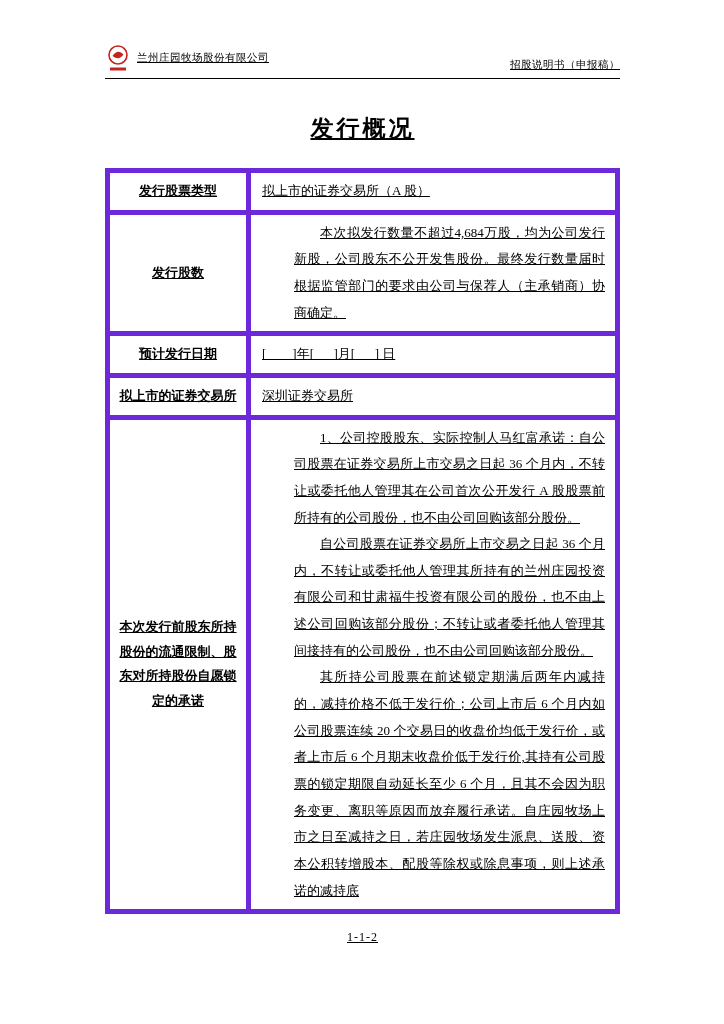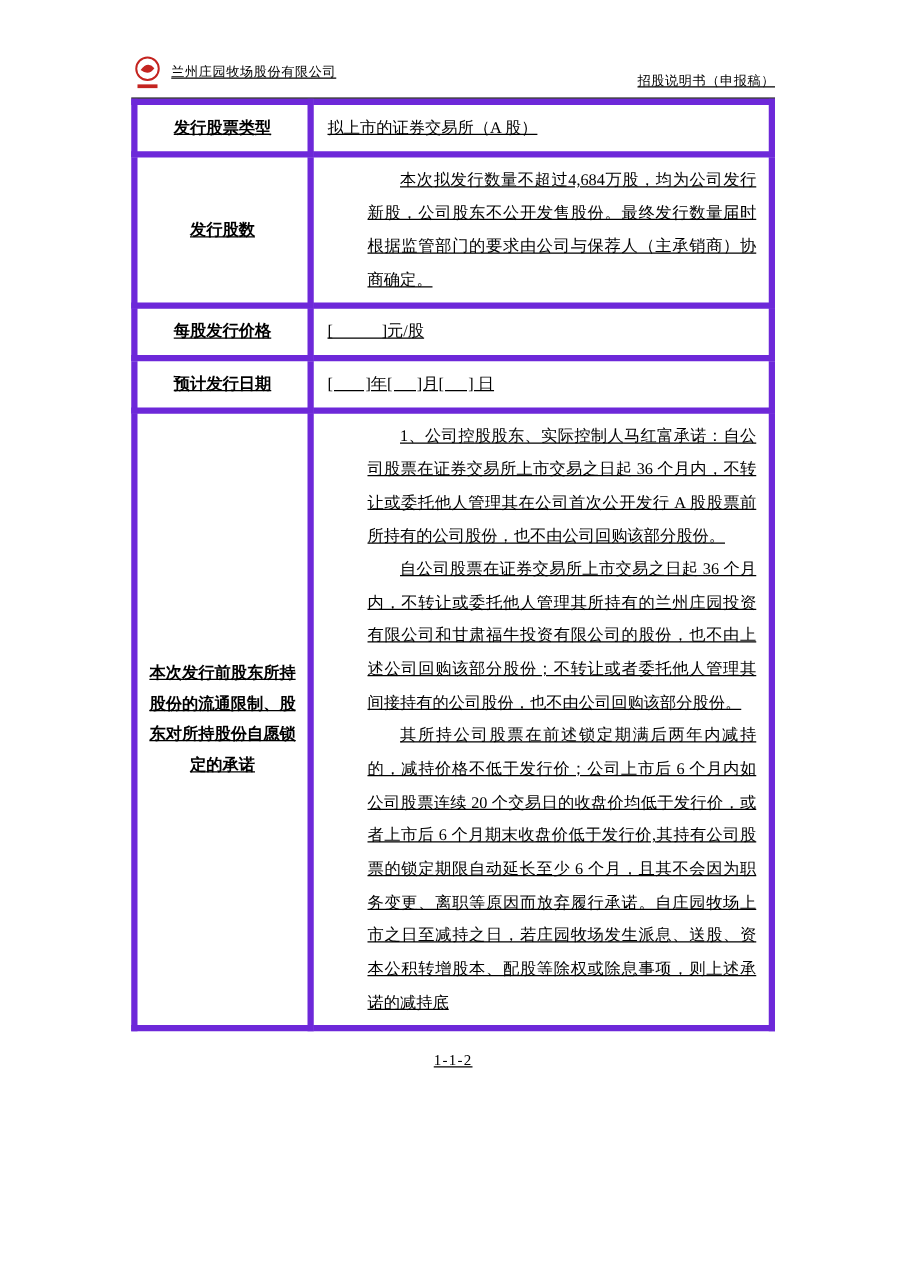--- a/index.html
+++ b/index.html
@@ -59,20 +59,21 @@
       <svg class="logo" viewBox="0 0 26 28" xmlns="http://www.w3.org/2000/svg">
         <circle cx="13" cy="11" r="9" fill="none" stroke-width="1.6" stroke="#c42420"></circle>
         <path d="M7.5 12 q5.5 -7.5 11 -1.5 q-4.5 6.5 -11 1.5 z" fill="#c42420"></path>
         <rect x="5" y="23.5" width="16" height="3" fill="#c42420"></rect>
       </svg>
       <span class="header-text">兰州庄园牧场股份有限公司</span>
     </div>
     <span class="header-text">招股说明书（申报稿）</span>
   </div>
 
+  <div class="doc-title">发行概况</div>
 
   <table class="overview">
     <colgroup>
         <col class="col-label">
         <col class="col-value">
       </colgroup>
 
     <tbody>
         <tr>
       <td class="label-cell">发行股票类型</td>
@@ -81,30 +82,30 @@
 
     <tr>
       <td class="label-cell">发行股数</td>
       <td class="value-cell paras">
         <p>本次拟发行数量不超过4,684万股，均为公司发行新股，公司股东不公开发售股份。最终发行数量届时根据监管部门的要求由公司与保荐人（主承销商）协商确定。</p>
       </td>
     </tr>
 
 
 
-    <tr>
-      <td class="label-cell">每股发行价格</td>
-      <td class="value-cell pre">[            ]元/股</td>
-    </tr>
 
     <tr>
       <td class="label-cell">预计发行日期</td>
       <td class="value-cell pre">[        ]年[      ]月[      ] 日</td>
     </tr>
 
+    <tr>
+      <td class="label-cell">拟上市的证券交易所</td>
+      <td class="value-cell">深圳证券交易所</td>
+    </tr>
 
     <tr>
       <td class="label-cell">本次发行前股东所持股份的流通限制、股东对所持股份自愿锁定的承诺</td>
       <td class="value-cell paras">
         <p>1、公司控股股东、实际控制人马红富承诺：自公司股票在证券交易所上市交易之日起 36 个月内，不转让或委托他人管理其在公司首次公开发行 A 股股票前所持有的公司股份，也不由公司回购该部分股份。</p>
         <p>自公司股票在证券交易所上市交易之日起 36 个月内，不转让或委托他人管理其所持有的兰州庄园投资有限公司和甘肃福牛投资有限公司的股份，也不由上述公司回购该部分股份；不转让或者委托他人管理其间接持有的公司股份，也不由公司回购该部分股份。</p>
         <p>其所持公司股票在前述锁定期满后两年内减持的，减持价格不低于发行价；公司上市后 6 个月内如公司股票连续 20 个交易日的收盘价均低于发行价，或者上市后 6 个月期末收盘价低于发行价,其持有公司股票的锁定期限自动延长至少 6 个月，且其不会因为职务变更、离职等原因而放弃履行承诺。自庄园牧场上市之日至减持之日，若庄园牧场发生派息、送股、资本公积转增股本、配股等除权或除息事项，则上述承诺的减持底</p>
       </td>
     </tr>
   </tbody>

